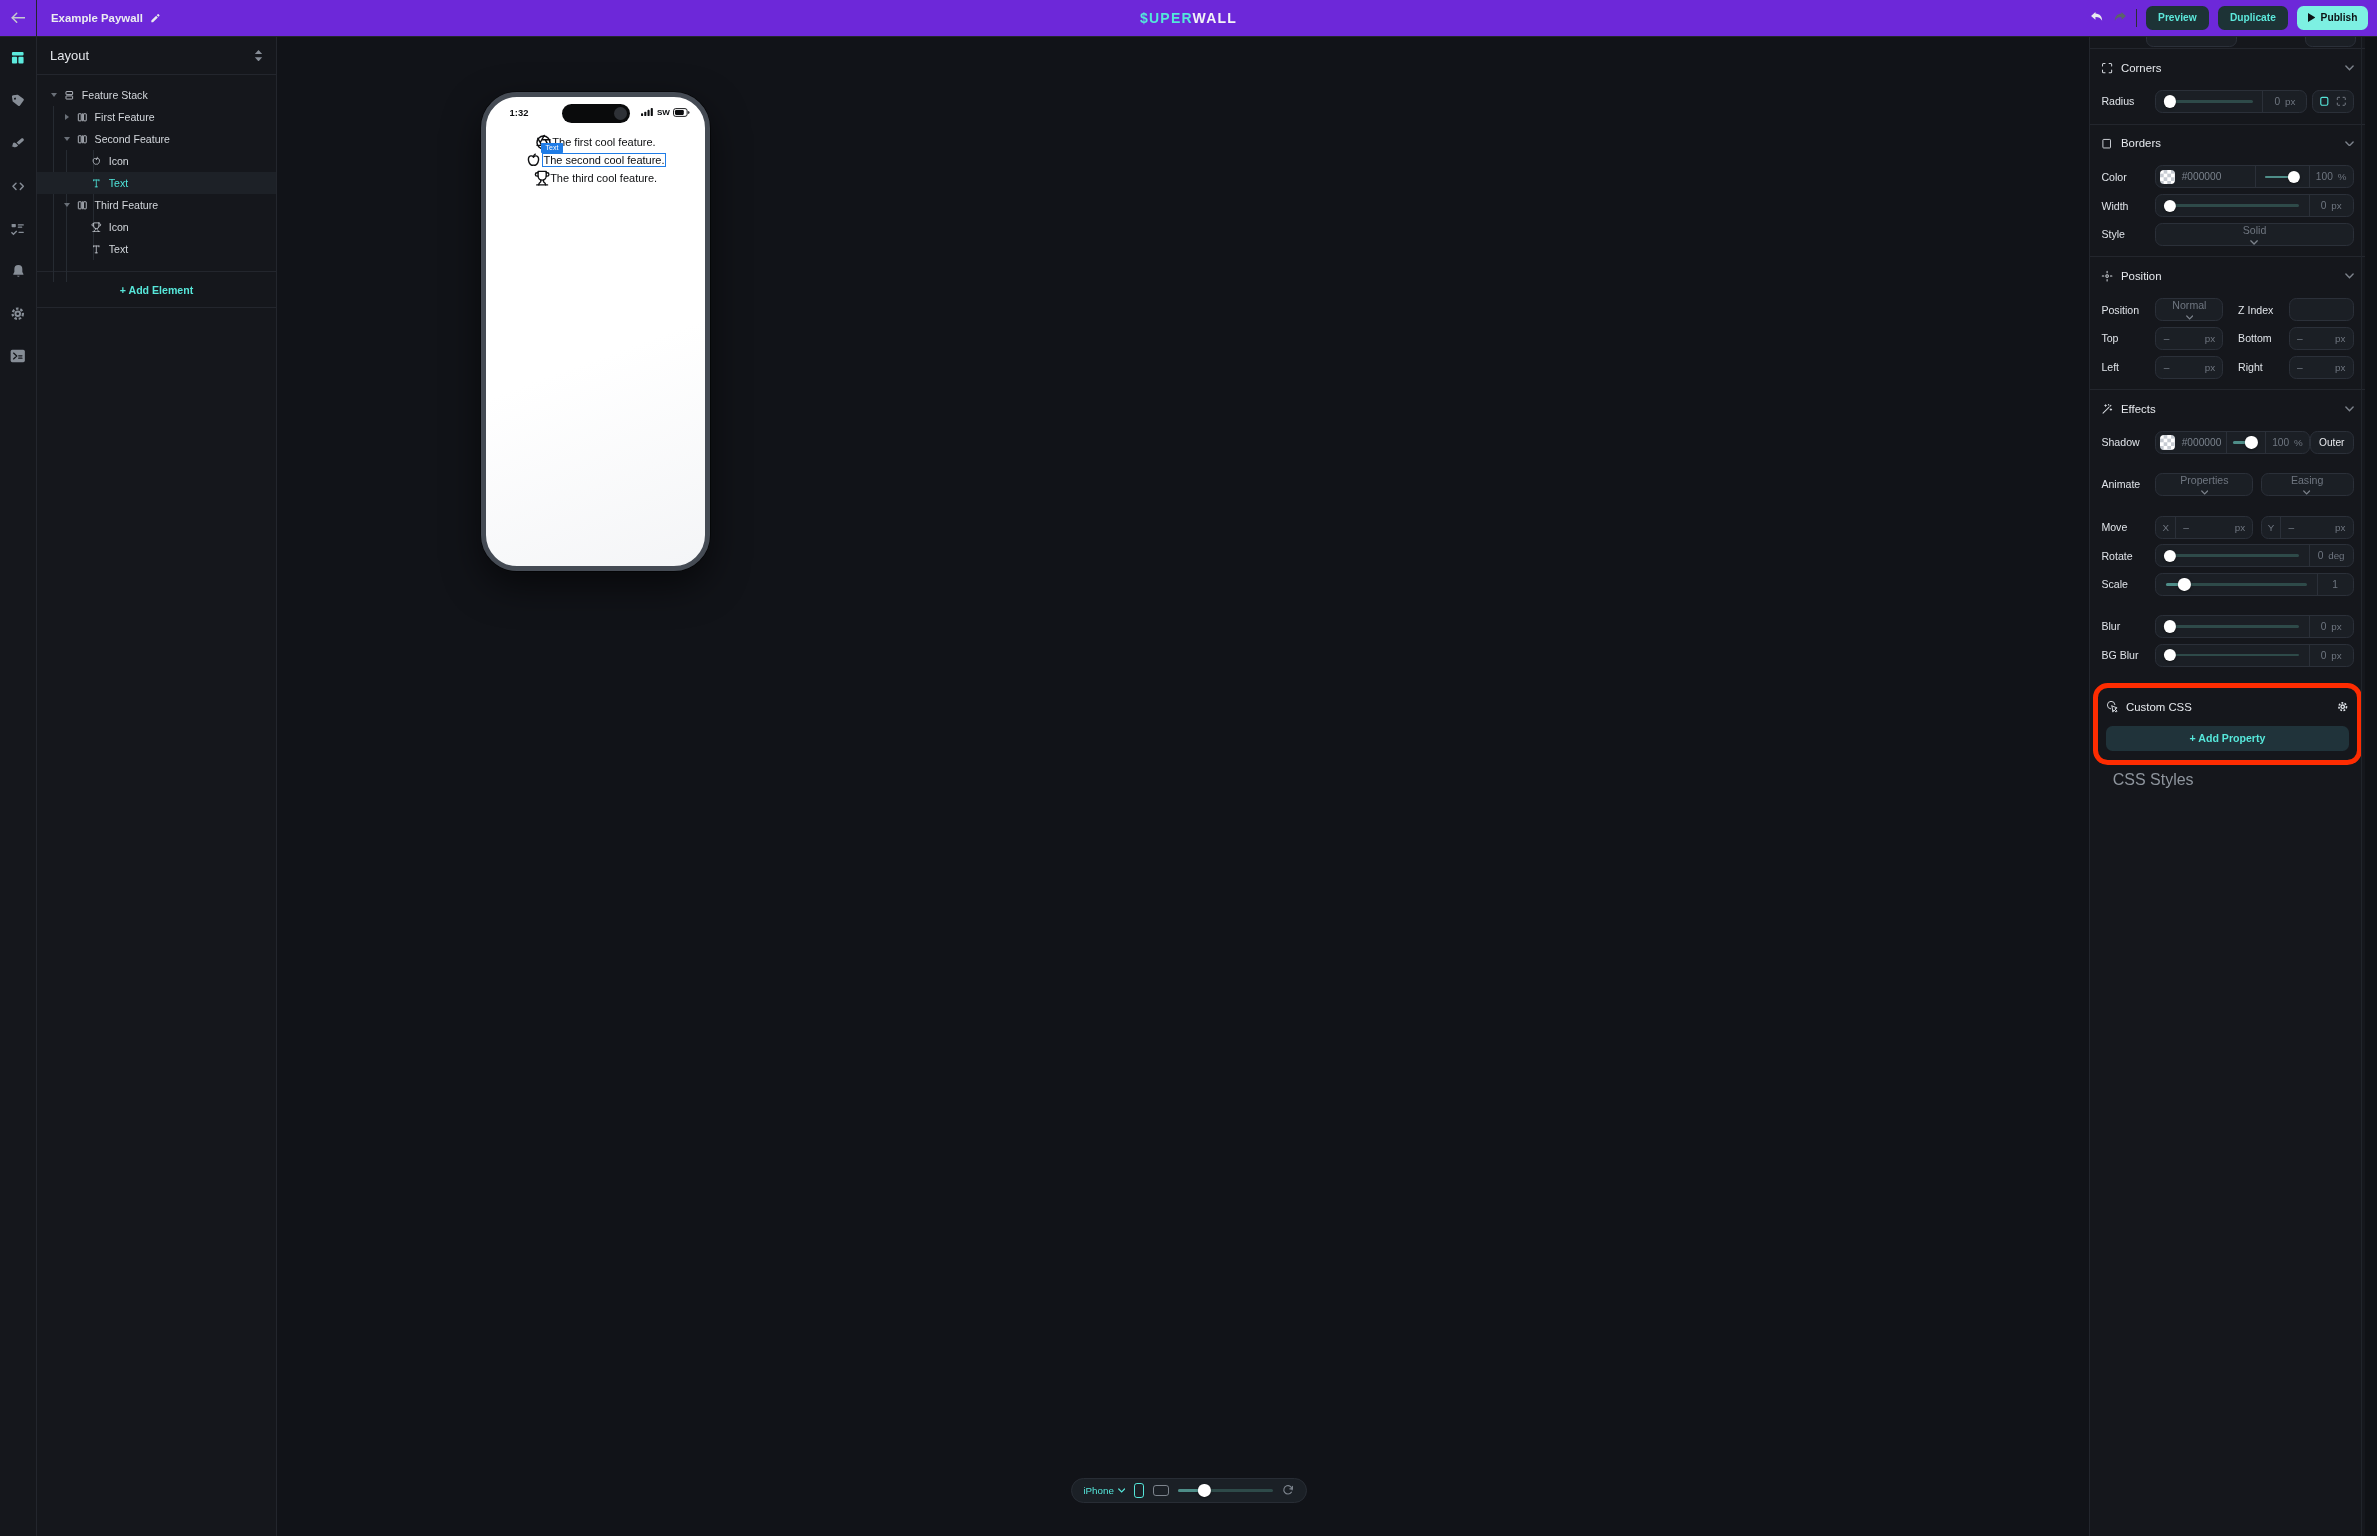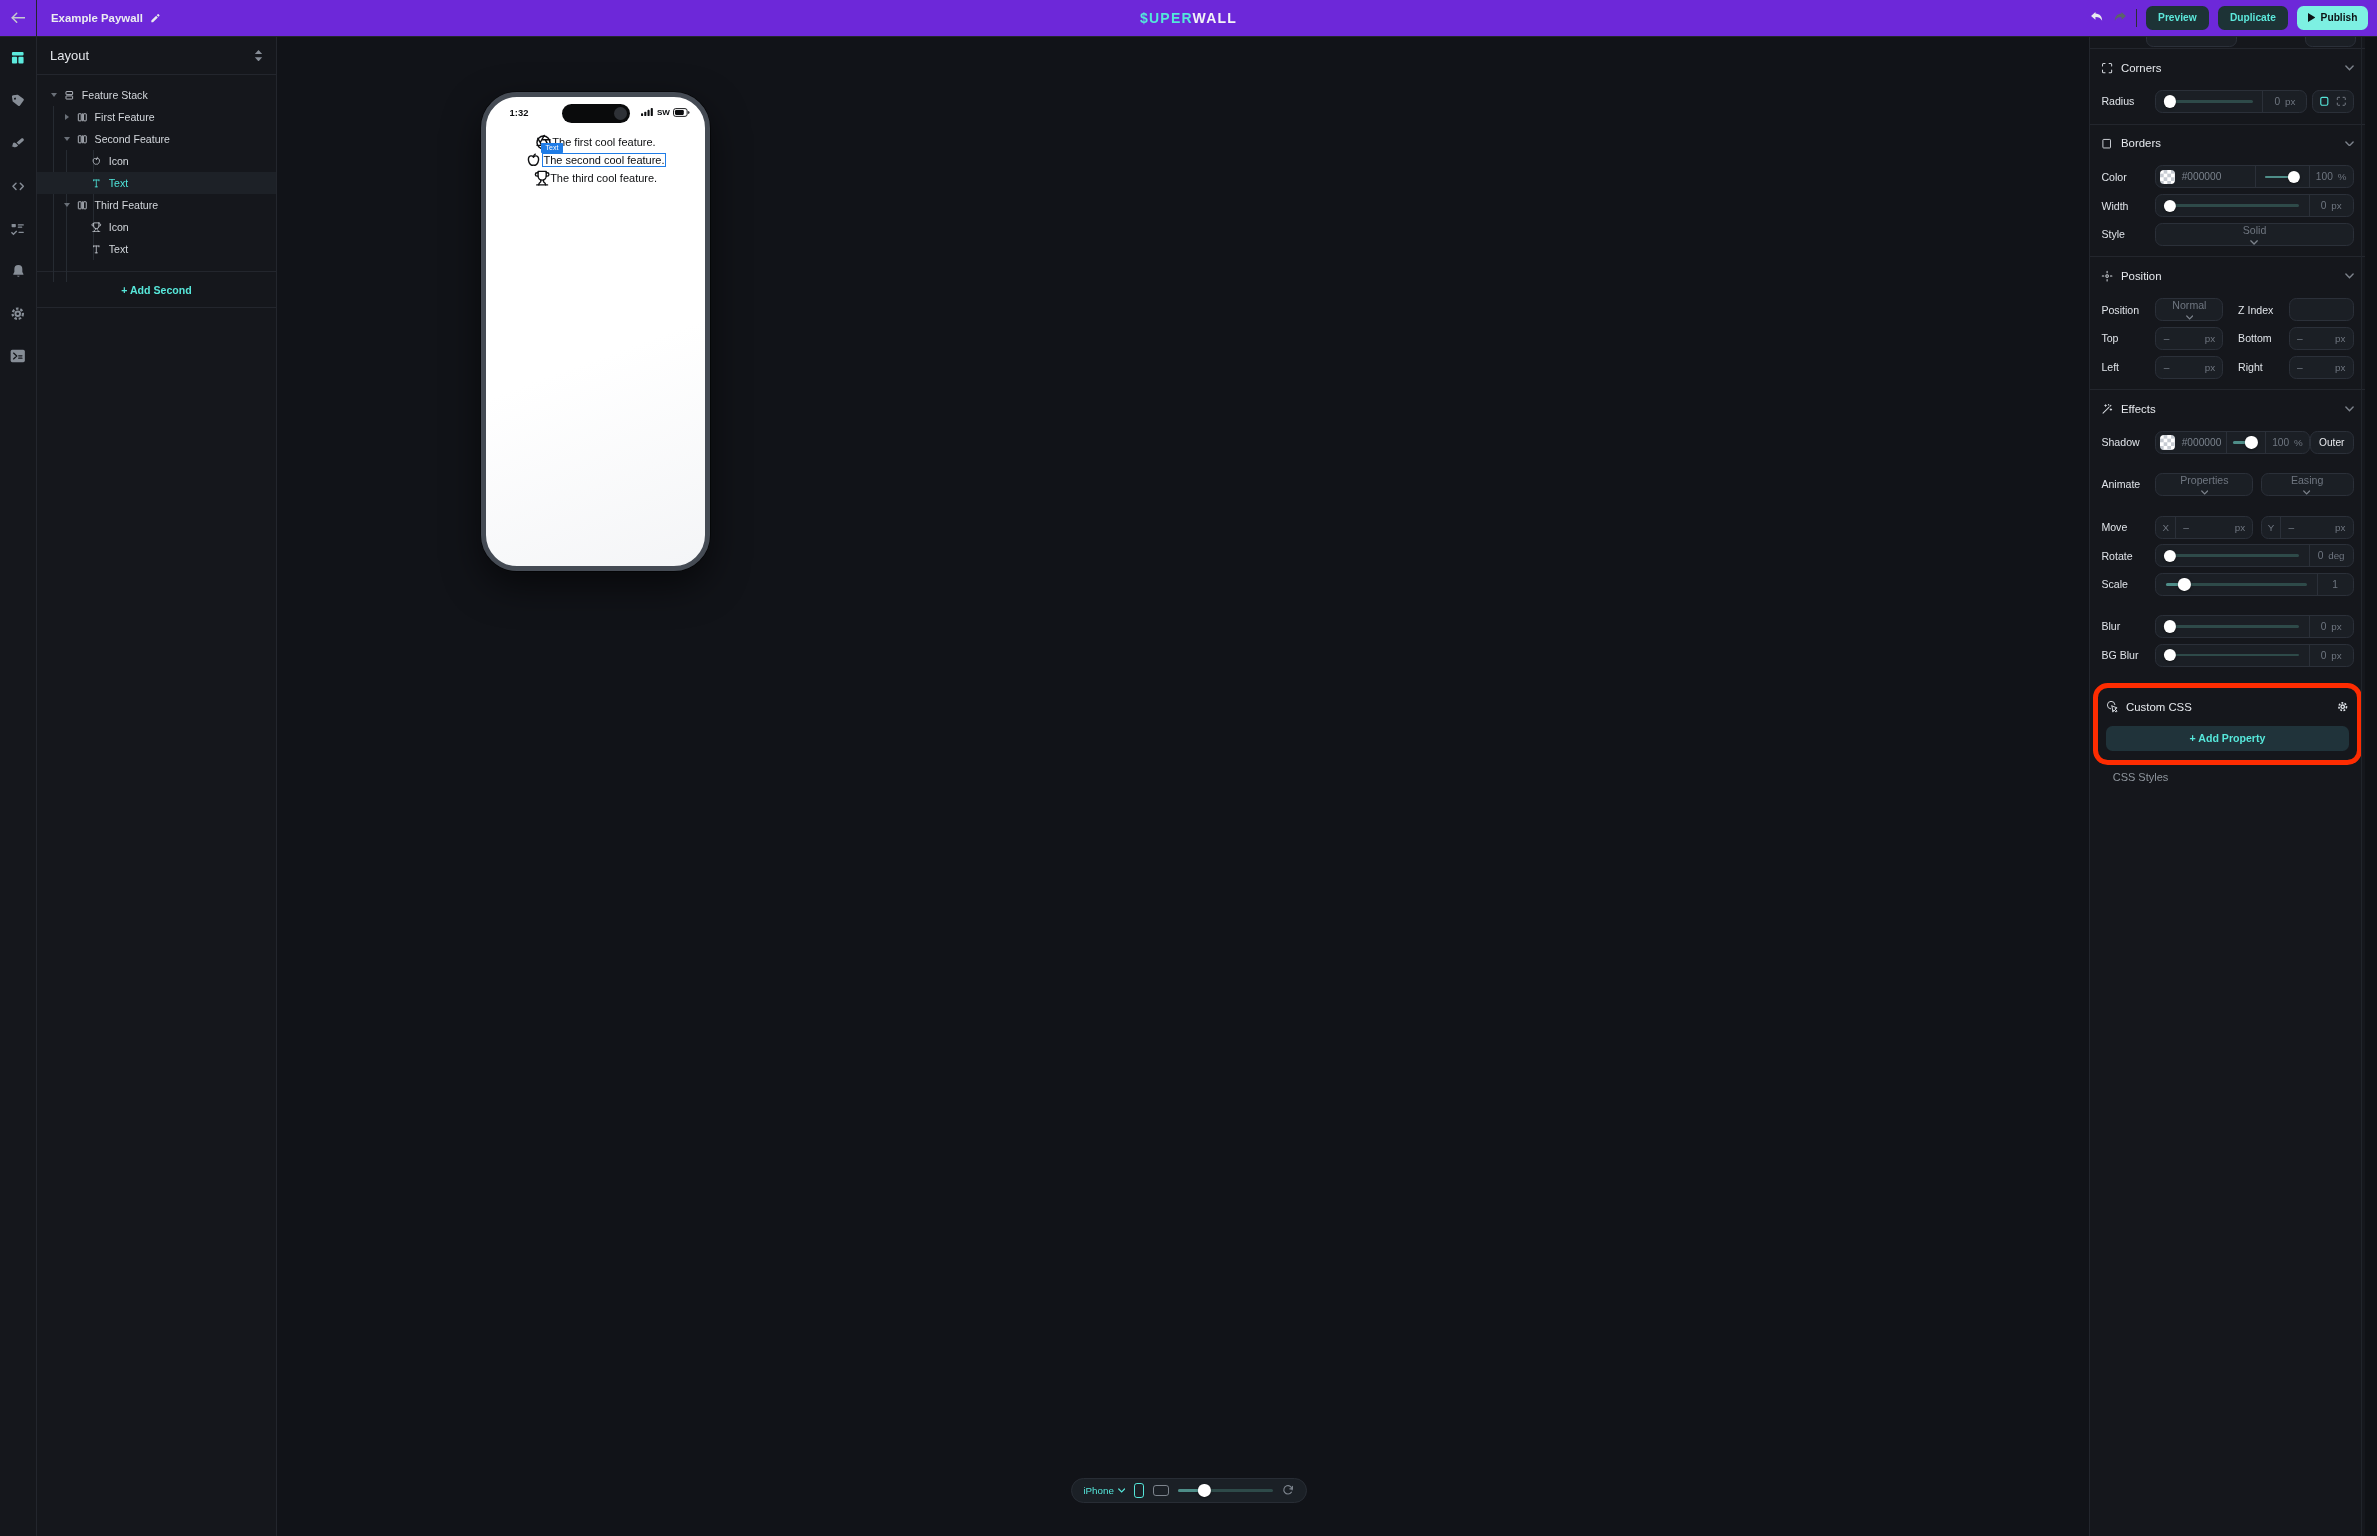--- a/index.html
+++ b/index.html
@@ -98,21 +98,21 @@
   .select .muted{flex:1;}
   .toggle2{margin-left:auto;width:42px;height:23px;background:#1b1f25;border:0.8px solid #2b3039;border-radius:7.3px;display:flex;align-items:center;justify-content:space-evenly;}
   .tg{display:flex;align-items:center;cursor:pointer;}
   .btn-outer{margin-left:auto;height:23px;padding:0 8.1px;background:#1b1f25;border:0.8px solid #2b3039;border-radius:7.3px;color:#e8eaee;font-size:10.2px;display:flex;align-items:center;cursor:pointer;}
   .pfx{width:19.6px;align-self:stretch;display:flex;align-items:center;justify-content:center;color:#6f7680;font-size:9.8px;border-right:0.8px solid #2b3039;flex:0 0 auto;}
   .inpad{padding:0 7.3px;flex:1;display:flex;align-items:center;}
   .inpad .unit{margin-left:auto;}
 
   .css-wrap{border:5.7px solid #fe2c01;border-radius:14.7px;margin:5.7px 3.3px 0;padding:9.8px 8.1px;background:#15171c;}
   .add-prop{margin-top:10.6px;height:24.4px;border-radius:6.5px;background:#20333a;color:#56e8db;font-size:10.6px;font-weight:700;display:flex;align-items:center;justify-content:center;cursor:pointer;}
-  .css-styles{margin:5.7px 0 0 14.7px;font-size:11px;color:#8e959d;padding-left:8px;}
+  .css-styles{margin:5.7px 0 0 14.7px;font-size:16px;color:#8e959d;padding-left:8px;}
 
   svg{display:block;}
 </style>
 </head>
 <body>
 
 <div class="app">
 
   <div class="topbar">
     <div class="back-cell">
@@ -301,21 +301,21 @@
         <span class="ticon">
             <svg width="10.6" height="10.6" viewBox="0 0 24 24" fill="none" stroke="currentColor" stroke-width="1.9" stroke-linecap="round">
               <path d="M6 4.5h12M6 4.5v2M18 4.5v2M12 4.5V20M9.5 20h5"></path>
             </svg>
           </span>
         <span>Text</span>
       </div>
     </div>
     <div class="lp-div"></div>
     <div class="add-el">
-        <span>+ Add Second</span>
+        <span>+ Add Element</span>
       </div>
   </div>
 
   <div class="canvas">
     <div class="phone">
       <div class="screen">
         <div class="statusbar">
           <span class="sb-time">1:32</span>
           <div class="island">
               <div class="cam"></div>

